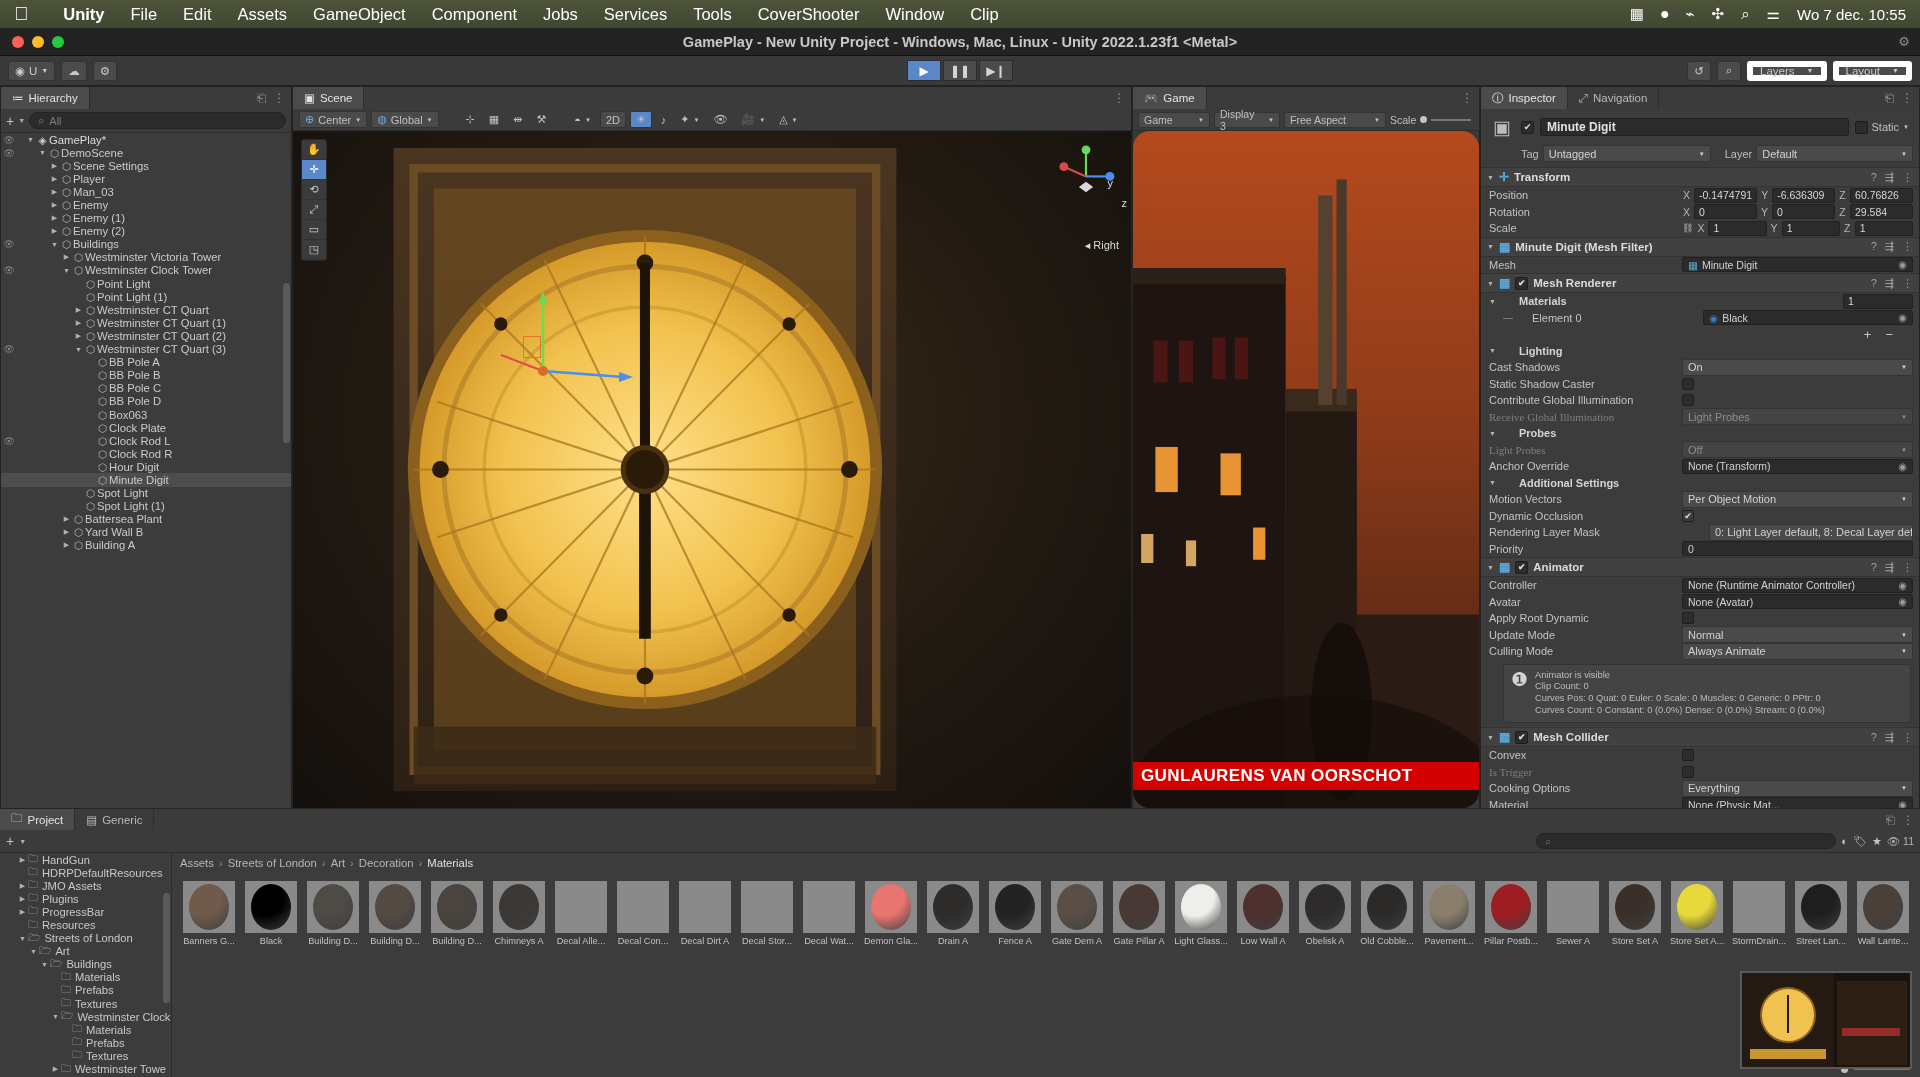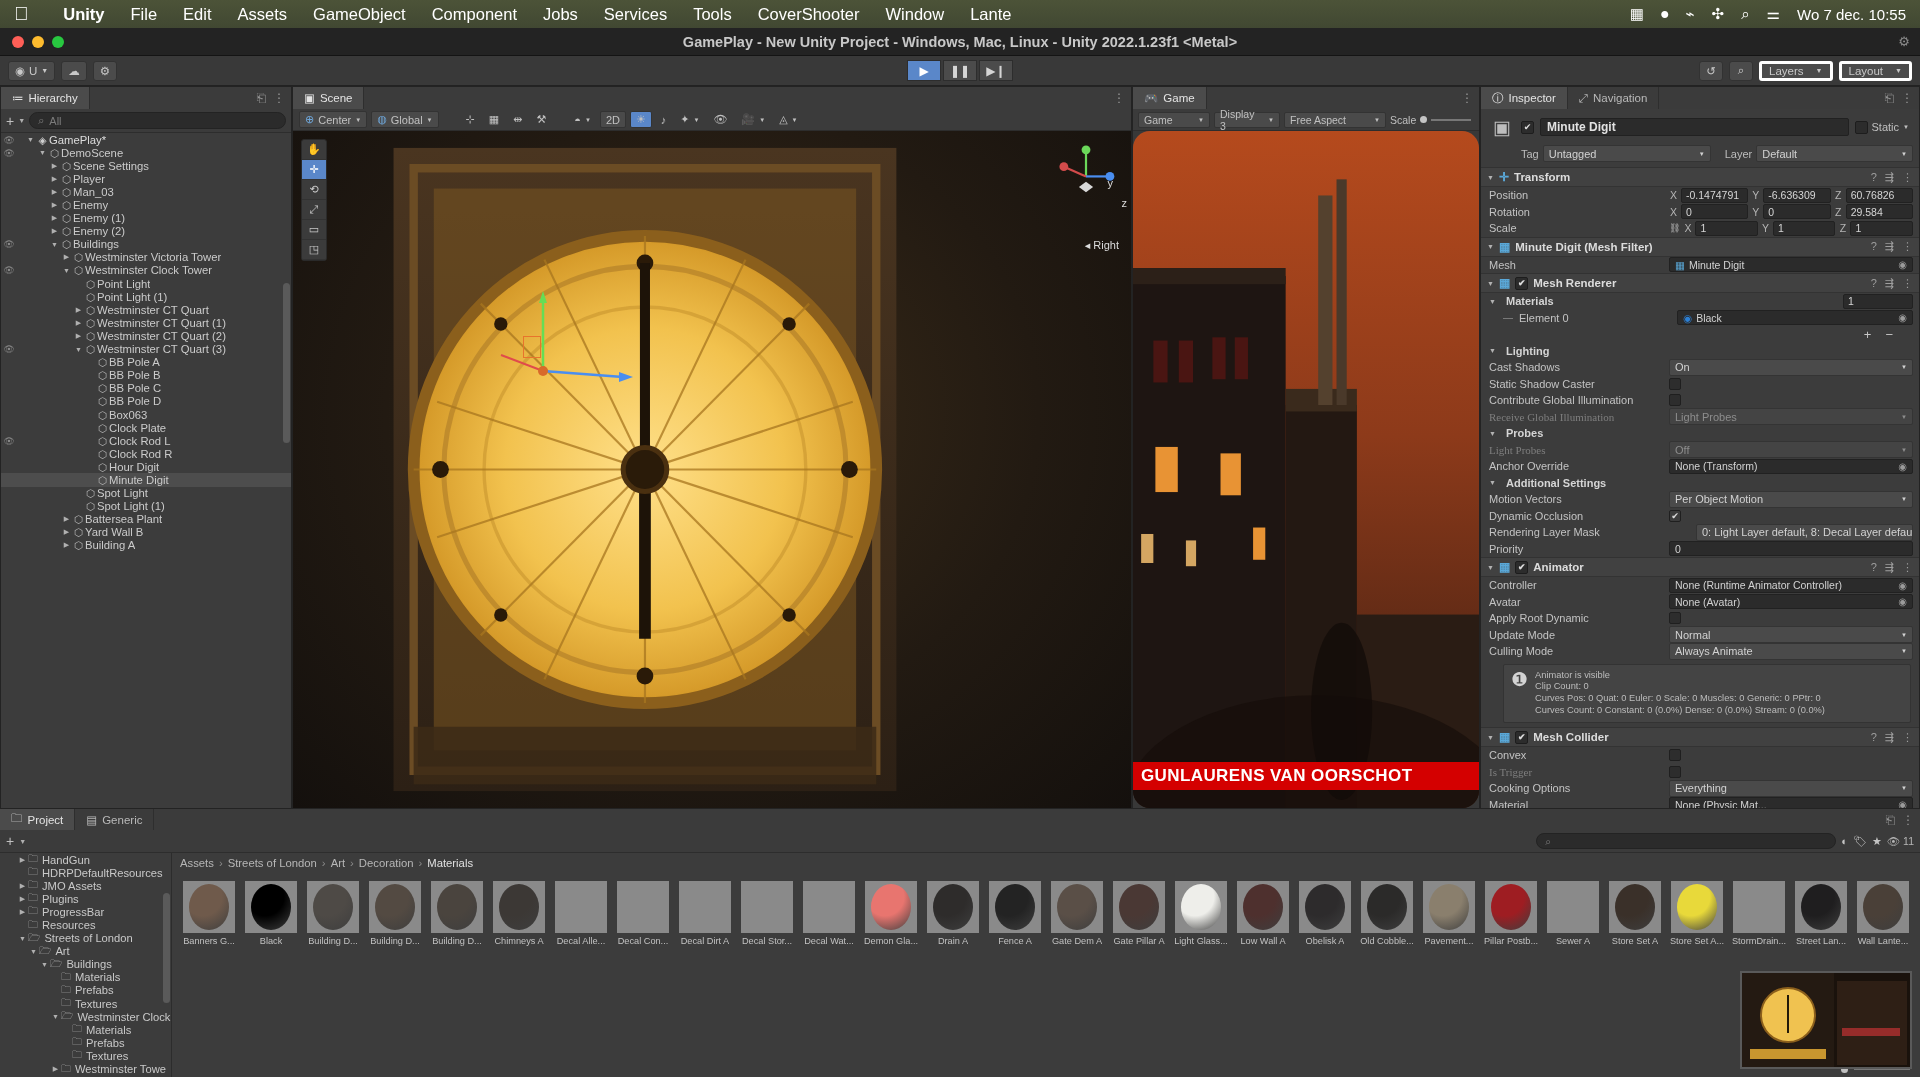--- a/index.html
+++ b/index.html
@@ -23,21 +23,21 @@
 
   .toolbar { height:30px; background:#393939; border-bottom:1px solid #222;
       display:flex; align-items:center; padding:0 8px; gap:6px; position:relative;}
   .tb-btn { height:20px; min-width:24px; background:#4b4b4b; border:1px solid #323232; border-radius:3px;
       display:flex; align-items:center; justify-content:center; padding:0 6px; font-size:11.5px; color:#c8c8c8;}
   .tb-center { position:absolute; left:50%; transform:translateX(-50%); display:flex; gap:2px; }
   .tb-center .pb { width:34px; height:21px; background:#4b4b4b; border:1px solid #2d2d2d;
      display:flex; align-items:center; justify-content:center; font-size:12px; color:#d5d5d5;}
   .tb-center .pb.play { background:#5a87c9; color:#fff; }
   .tb-right { margin-left:auto; display:flex; align-items:center; gap:6px; }
-  .tb-drop { height:20px; background:#4b4b4b; border:3px solid #ffffff; border-radius:3px;
+  .tb-drop { height:20px; background:#4b4b4b; border:6px solid #ffffff; border-radius:3px;
      display:flex; align-items:center; padding:0 7px; font-size:11.5px; gap:12px; color:#c8c8c8;}
 
   .workspace { display:flex; height:723px; background:#2b2b2b; }
   .panel { background:#383838; border:1px solid #232323; display:flex; flex-direction:column; }
   .panel-tabs { height:22px; background:#3b3b3b; display:flex; align-items:stretch; }
   .ptab { display:flex; align-items:center; gap:5px; padding:0 11px; font-size:11.5px; color:#b9b9b9;
       background:#3b3b3b; border-right:1px solid #2e2e2e; }
   .ptab.active { background:#4b4b4b; color:#e4e4e4; }
   .ptab-end { flex:1; display:flex; align-items:center; justify-content:flex-end; padding-right:6px;
       gap:7px; color:#9a9a9a; font-size:12px; }
@@ -100,21 +100,21 @@
   .lbl-r { color:#bdbdbd; }
   .dropdown { height:17px; background:#4a4a4a; border:1px solid #343434; border-radius:2px;
      display:flex; align-items:center; justify-content:space-between; padding:0 5px; font-size:11px;
      color:#d2d2d2; overflow:hidden; white-space:nowrap;}
   .dropdown.dim { color:#8d8d8d; background:#444; }
   .comp-hdr { height:20px; background:#414141; border-top:1px solid #323232; border-bottom:1px solid #333;
      display:flex; align-items:center; gap:5px; padding:0 6px; font-size:11.5px; font-weight:bold; color:#dcdcdc;}
   .comp-hdr .tri { font-size:7px; color:#b2b2b2; }
   .comp-hdr .ico { font-size:12px; }
   .comp-hdr .ends { margin-left:auto; display:flex; gap:8px; color:#9f9f9f; font-size:11px; font-weight:normal;}
-  .prow { display:flex; align-items:center; height:16.5px; font-size:11px; padding:0 6px 0 8px; gap:8px;}
+  .prow { display:flex; align-items:center; height:16.5px; font-size:11px; padding:0 6px 0 8px; gap:21px;}
   .prow .plabel { width:172px; color:#c3c3c3; white-space:nowrap; overflow:hidden; }
   .prow .plabel.dim { color:#7e7e7e;font-family:Liberation Serif, serif; }
   .prow .plabel.hdr { font-weight:bold; color:#d5d5d5; }
   .vec { display:flex; flex:1; gap:3px; align-items:center;}
   .vec .ax { font-size:10.5px; color:#b5b5b5; width:9px; text-align:center;}
   .vfield { flex:1; height:15px; background:#2b2b2b; border:1px solid #212121; border-radius:2px;
      display:flex; align-items:center; padding:0 4px; font-size:10.5px; color:#d6d6d6;}
   .objfield { flex:1; height:15px; background:#2b2b2b; border:1px solid #212121; border-radius:2px;
      display:flex; align-items:center; gap:4px; padding:0 5px; font-size:10.5px; color:#d2d2d2;}
   .objfield .circ { margin-left:auto; font-size:10px; color:#9b9b9b;}
@@ -165,21 +165,21 @@
   <span class="mi">File</span>
   <span class="mi">Edit</span>
   <span class="mi">Assets</span>
   <span class="mi">GameObject</span>
   <span class="mi">Component</span>
   <span class="mi">Jobs</span>
   <span class="mi">Services</span>
   <span class="mi">Tools</span>
   <span class="mi">CoverShooter</span>
   <span class="mi">Window</span>
-  <span class="mi">Lante</span>
+  <span class="mi">Clip</span>
   <span class="spacer"></span>
   <span class="right">
     <span>▦</span>
     <span>⏺</span>
     <span>⌁</span>
     <span>✣</span>
     <span>⌕</span>
     <span>⚌</span>
     <span>Wo 7 dec.  10:55</span>
   </span>

